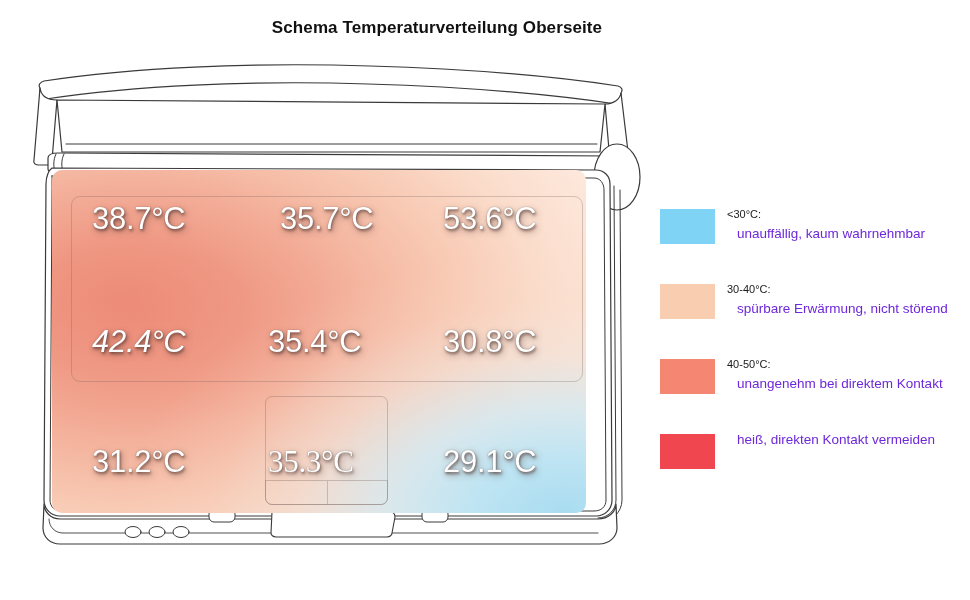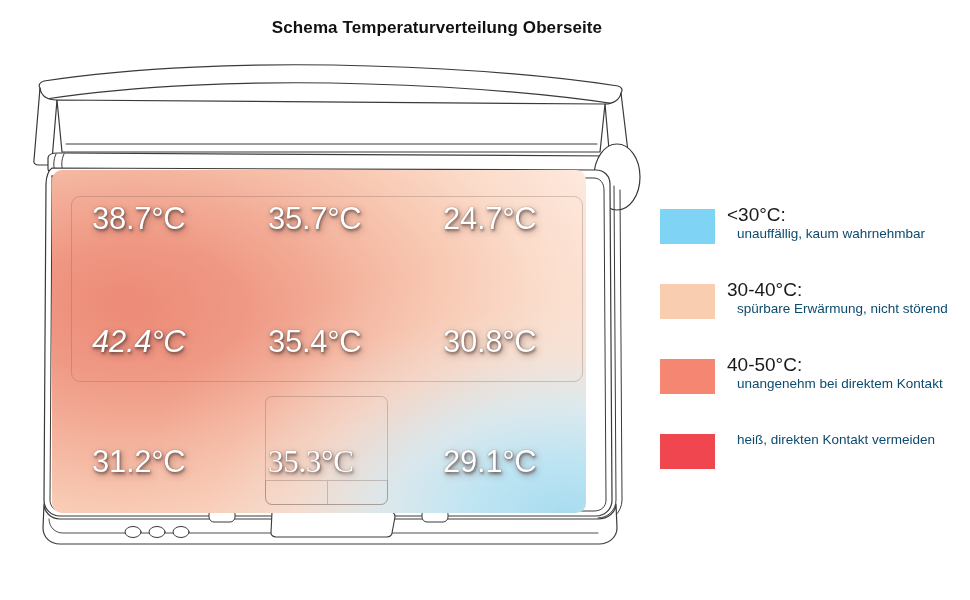--- a/index.html
+++ b/index.html
@@ -147,28 +147,28 @@
     top: 4px;
     width: 55px;
     height: 35px;
   }
   .legend-text {
     position: absolute;
     left: 67px;
     top: 0;
   }
   .legend-range {
-    font-size: 19px;
+    font-size: 11px;
     color: #1a1a1a;
     line-height: 19px;
     white-space: nowrap;
   }
   .legend-desc {
     font-size: 13.5px;
-    color: #0c4a6e;
+    color: #6d28d9;
     line-height: 19px;
     padding-left: 10px;
     white-space: nowrap;
   }
 </style>
 </head>
 <body style="background: rgb(255, 255, 255);">
 
 <div id="stage">
 
@@ -234,22 +234,22 @@
   <div class="heat-wrap">
     <div class="heat-base"></div>
     <div class="heat-tint"></div>
   </div>
 
   <div class="kb-outline"></div>
   <div class="tp-outline"></div>
   <div class="tp-buttons"></div>
 
   <div class="temp" style="left:92px;  top:201px;">38.7°C</div>
-  <div class="temp" style="left:268px; top:201px;">35.7°C</div>
-  <div class="temp" style="left:443px; top:201px;">24.7°C</div>
+  <div class="temp" style="left:280px; top:201px;">35.7°C</div>
+  <div class="temp" style="left:443px; top:201px;">53.6°C</div>
 
   <div class="temp" style="left:92px;  top:324px;font-style:italic;">42.4°C</div>
   <div class="temp" style="left:268px; top:324px;">35.4°C</div>
   <div class="temp" style="left:443px; top:324px;">30.8°C</div>
 
   <div class="temp" style="left:92px;  top:444px;">31.2°C</div>
   <div class="temp" style="left:268px; top:444px;font-family:Liberation Serif, serif;">35.3°C</div>
   <div class="temp" style="left:443px; top:444px;">29.1°C</div>
 
   <div class="legend">

